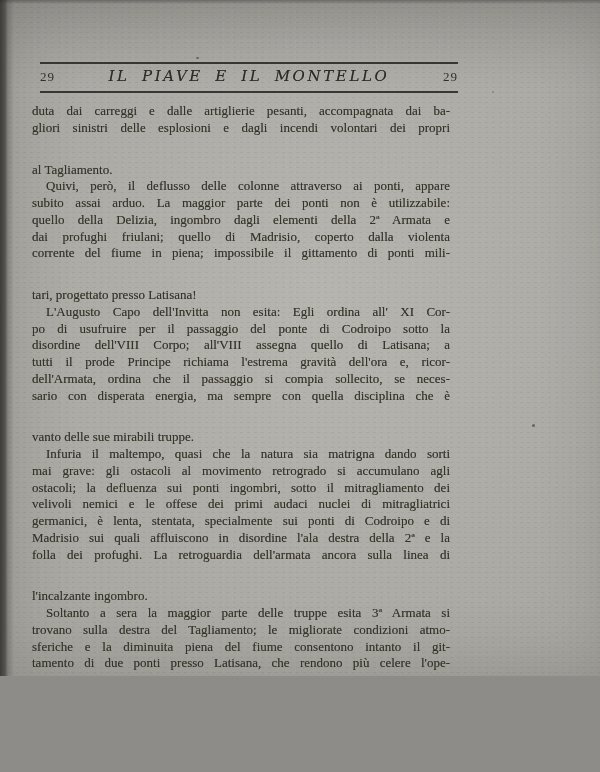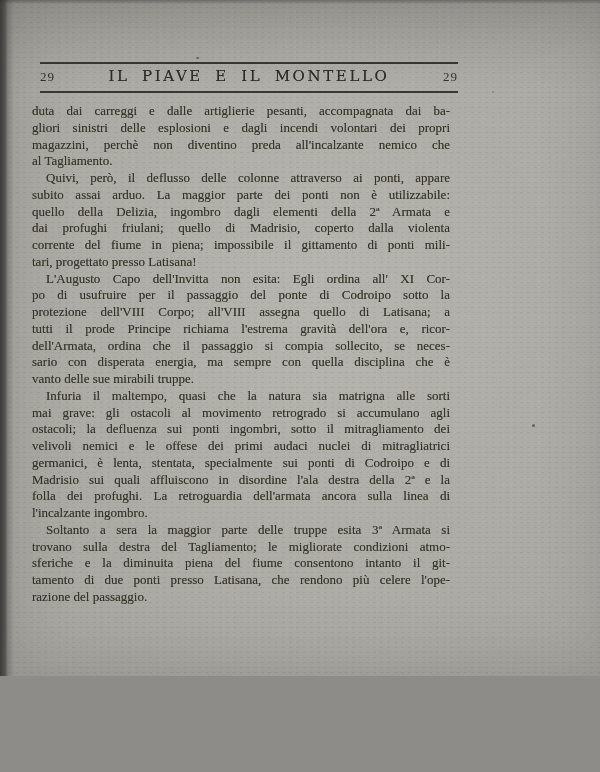--- a/index.html
+++ b/index.html
@@ -48,38 +48,39 @@
     display: flex; align-items: baseline; justify-content: space-between;
   }
   .folio {
     font-size: 13px; letter-spacing: 1px; color: #33302b;
     width: 34px;
   }
   .folio.right { text-align: right; }
   .running-title {
     flex: 1; text-align: center;
     font-family: "DejaVu Serif", "Liberation Serif", serif;
+    font-style: italic;
     font-size: 15px;
     letter-spacing: 2.6px;
     word-spacing: 5px;
     color: #2e2b27;
     text-shadow: 0 0 0.5px rgba(46,43,39,0.55);
     white-space: nowrap;
   }
 
   .body-text {
     position: absolute; left: 32px; top: 103px; width: 418px;
     font-size: 13px;
     line-height: 16.75px;
     color: #363329;
     text-shadow: 0 0 0.6px rgba(52,49,44,0.5);
   }
   .para { margin: 0; }
   .line { text-align: justify; text-align-last: justify; white-space: normal; }
-  .line.last { text-align-last: left; }
+  .line.last { text-align-last: left; margin-top: 25px; }
   .line.indent { text-indent: 14px; }
 
   .speck { position: absolute; border-radius: 50%; background: rgba(45,43,40,0.55); }
   .speck.s1 { left: 196px; top: 57px;  width: 3px; height: 2px; }
   .speck.s2 { left: 532px; top: 424px; width: 3px; height: 3px; }
   .speck.s3 { left: 492px; top: 91px;  width: 2px; height: 2px; opacity: .5; }
 </style>
 </head>
 <body>
 
@@ -96,42 +97,41 @@
       <span class="running-title">IL PIAVE E IL MONTELLO</span>
       <span class="folio right">29</span>
     </div>
     <div class="rule rule-bottom"></div>
   </div>
 
   <div class="body-text">
       <div class="para">
         <div class="line">duta dai carreggi e dalle artiglierie pesanti, accompagnata dai ba-</div>
         <div class="line">gliori sinistri delle esplosioni e dagli incendi volontari dei propri</div>
-        <div class="line">magazzini, perchè non diventino preda all'incalzante nemico che</div>
         <div class="line last">al Tagliamento.</div>
       </div>
       <div class="para">
         <div class="line indent">Quivi, però, il deflusso delle colonne attraverso ai ponti, appare</div>
         <div class="line">subito assai arduo. La maggior parte dei ponti non è utilizzabile:</div>
         <div class="line">quello della Delizia, ingombro dagli elementi della 2ª Armata e</div>
         <div class="line">dai profughi friulani; quello di Madrisio, coperto dalla violenta</div>
         <div class="line">corrente del fiume in piena; impossibile il gittamento di ponti mili-</div>
         <div class="line last">tari, progettato presso Latisana!</div>
       </div>
       <div class="para">
         <div class="line indent">L'Augusto Capo dell'Invitta non esita: Egli ordina all' XI Cor-</div>
         <div class="line">po di usufruire per il passaggio del ponte di Codroipo sotto la</div>
-        <div class="line">protezione dell'VIII Corpo; all'VIII assegna quello di Latisana; a</div>
+        <div class="line">disordine dell'VIII Corpo; all'VIII assegna quello di Latisana; a</div>
         <div class="line">tutti il prode Principe richiama l'estrema gravità dell'ora e, ricor-</div>
         <div class="line">dell'Armata, ordina che il passaggio si compia sollecito, se neces-</div>
         <div class="line">sario con disperata energia, ma sempre con quella disciplina che è</div>
         <div class="line last">vanto delle sue mirabili truppe.</div>
       </div>
       <div class="para">
-        <div class="line indent">Infuria il maltempo, quasi che la natura sia matrigna alle sorti</div>
+        <div class="line indent">Infuria il maltempo, quasi che la natura sia matrigna dando sorti</div>
       </div>
       <div class="para">
         <div class="line">mai grave: gli ostacoli al movimento retrogrado si accumulano agli</div>
         <div class="line">ostacoli; la defluenza sui ponti ingombri, sotto il mitragliamento dei</div>
         <div class="line">velivoli nemici e le offese dei primi audaci nuclei di mitragliatrici</div>
         <div class="line">germanici, è lenta, stentata, specialmente sui ponti di Codroipo e di</div>
         <div class="line">Madrisio sui quali affluiscono in disordine l'ala destra della 2ª e la</div>
         <div class="line">folla dei profughi. La retroguardia dell'armata ancora sulla linea di</div>
         <div class="line last">l'incalzante ingombro.</div>
       </div>

